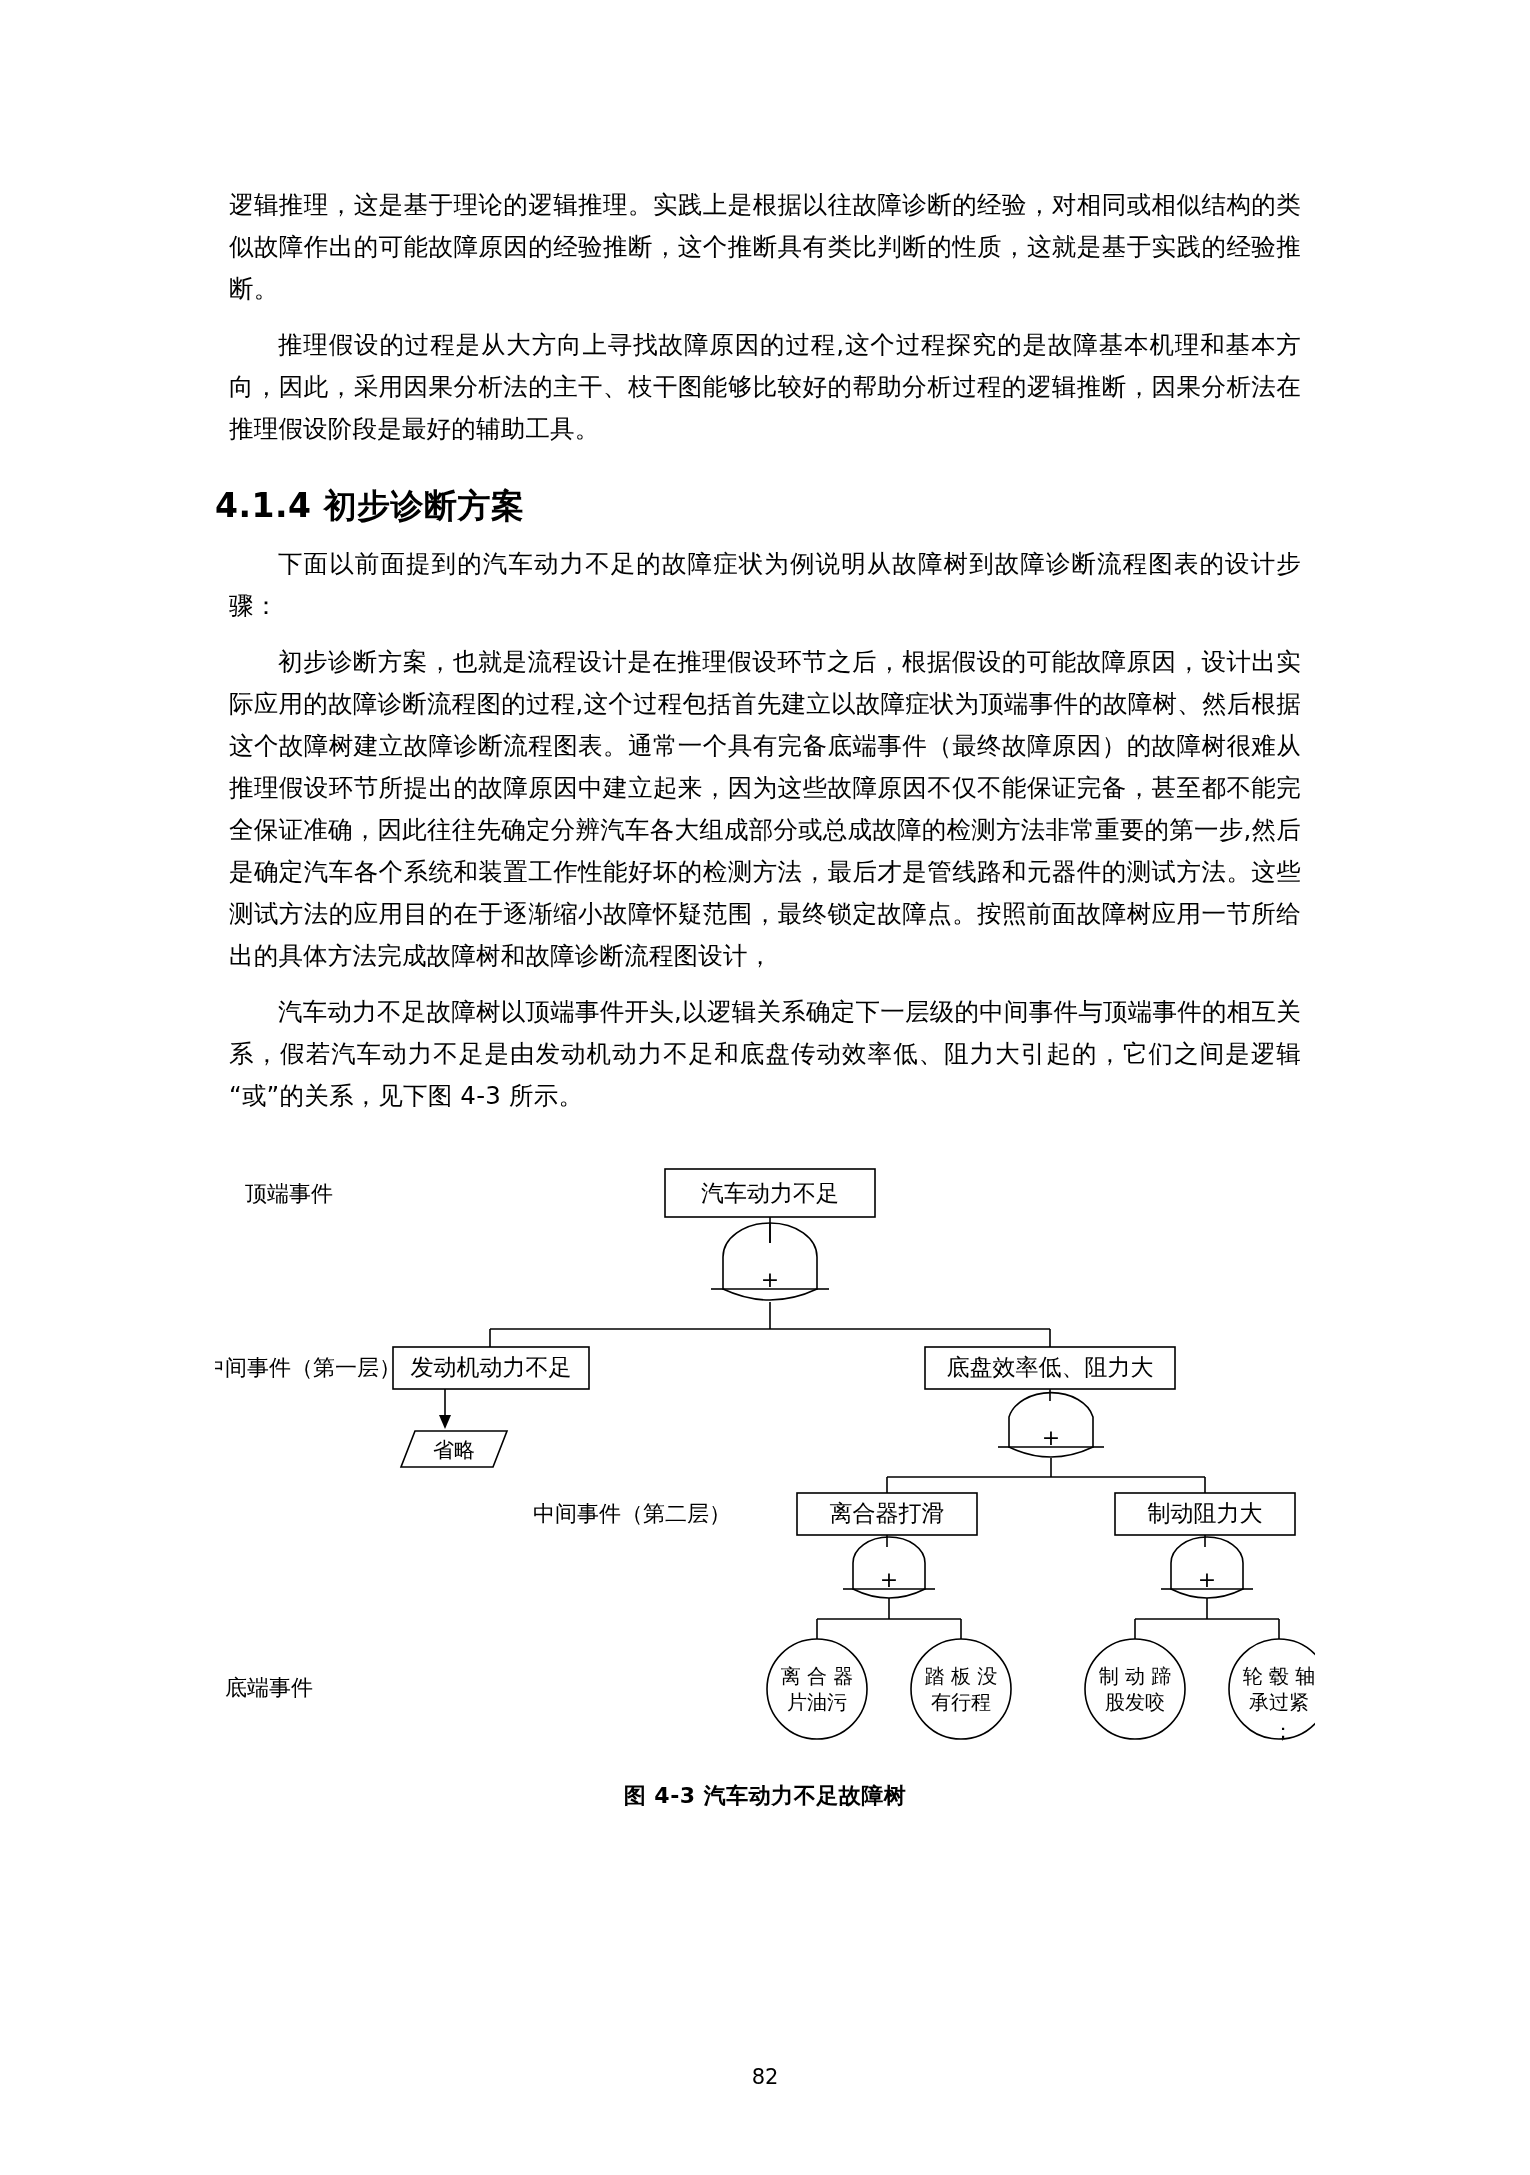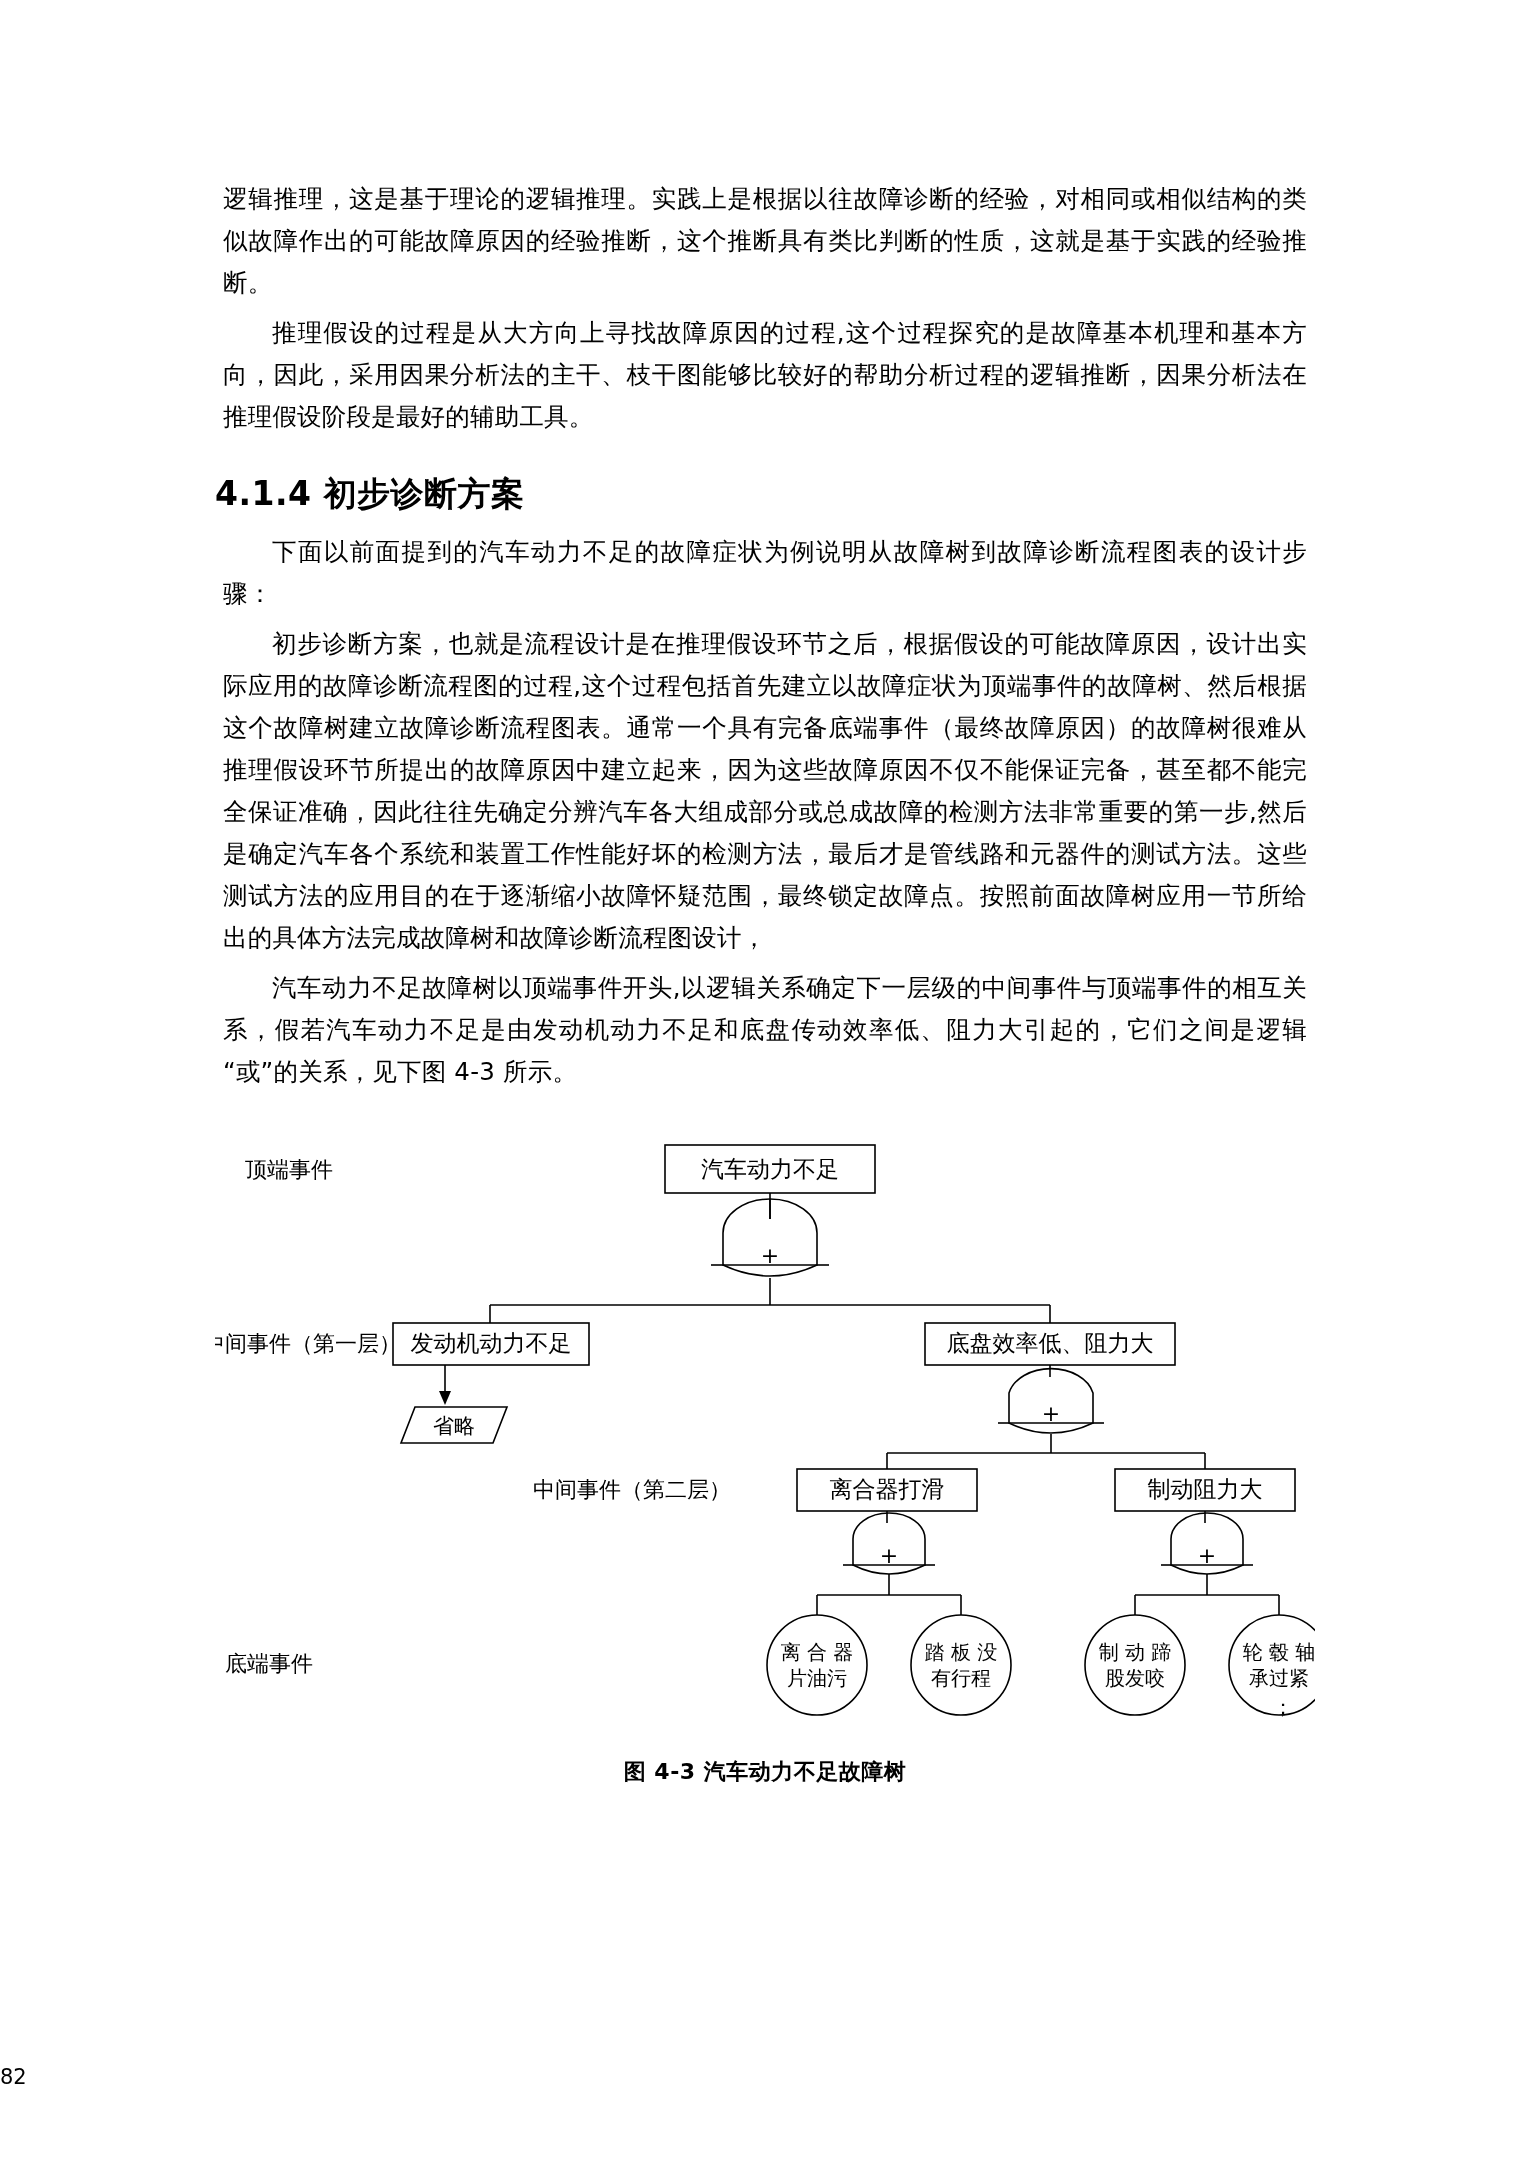--- a/index.html
+++ b/index.html
@@ -16,21 +16,21 @@
   }
   .page {
     position: absolute;
     left: 0; top: 0;
     width: 1530px;
     height: 2175px;
     box-sizing: border-box;
     padding: 170px 215px 0 215px;
   }
   p {
-    margin: 8px;
+    margin: 14px;
     font-size: 24.5px;
     line-height: 42px;
     text-align: justify;
     text-justify: inter-ideograph;
     letter-spacing: 0.2px;
   }
   p.indent { text-indent: 2em; }
   h3.section {
     font-size: 33px;
     font-weight: bold;
@@ -58,21 +58,21 @@
     position: absolute;
     right: 22px;
     bottom: 36px;
     font-size: 20px;
   }
   .page-number {
     position: absolute;
     bottom: 86px;
     left: 0;
     width: 100%;
-    text-align: left;
+    text-align: center;
     font-size: 21px;
   }
   svg text {
     font-family: "DejaVu Sans", "Liberation Sans", sans-serif;
     fill: #000;
   }
 </style>
 </head>
 <body>
 

